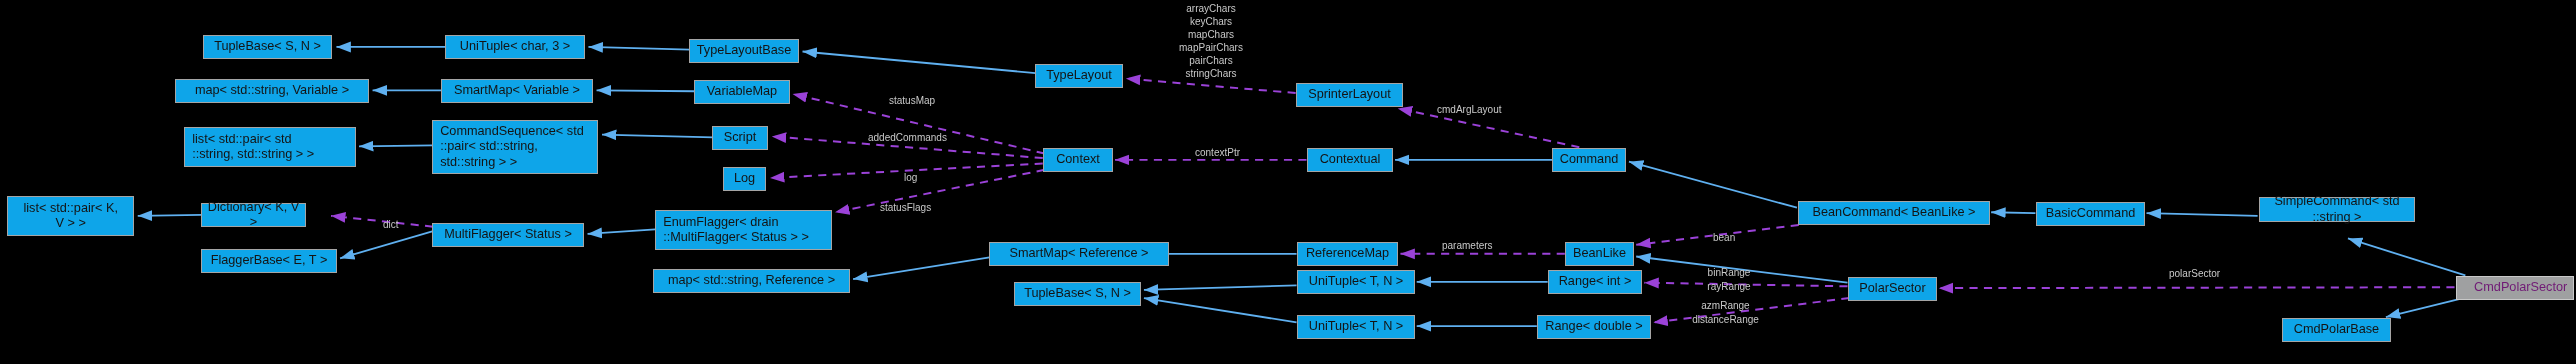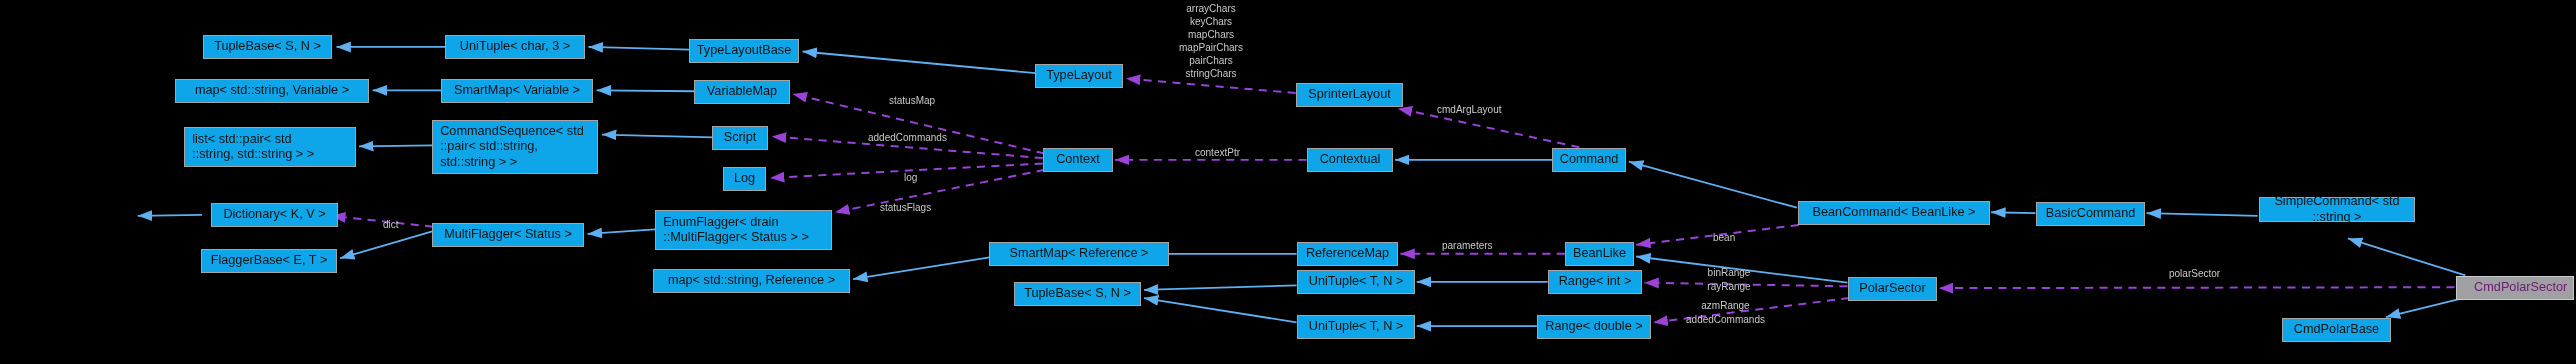--- a/index.html
+++ b/index.html
@@ -83,21 +83,23 @@
   <div class="node left" style="left:184px;top:127px;width:172px;height:40px">list&lt; std::pair&lt; std
 ::string, std::string &gt; &gt;</div>
   <div class="node left" style="left:432px;top:120px;width:166px;height:54px">CommandSequence&lt; std
 ::pair&lt; std::string,
 std::string &gt; &gt;</div>
   <div class="node" style="left:712px;top:126px;width:56px;height:24.4px">Script</div>
   <div class="node" style="left:723px;top:167px;width:43px;height:24.4px">Log</div>
   <div class="node" style="left:1043px;top:148px;width:70px;height:24.4px">Context</div>
   <div class="node" style="left:1307px;top:148px;width:86px;height:24.4px">Contextual</div>
   <div class="node" style="left:1552px;top:148px;width:74px;height:24.4px">Command</div>
-  <div class="node" style="left:211px;top:203px;width:127px;height:24.4px">Dictionary&lt; K, V &gt;</div>
+  <div class="node" style="left:7.2px;top:196px;width:127px;height:40px">list&lt; std::pair&lt; K,
+V &gt; &gt;</div>
+  <div class="node" style="left:201px;top:203px;width:105px;height:24.4px">Dictionary&lt; K, V &gt;</div>
   <div class="node" style="left:432px;top:223px;width:152px;height:24.4px">MultiFlagger&lt; Status &gt;</div>
   <div class="node" style="left:201px;top:249px;width:136px;height:24.4px">FlaggerBase&lt; E, T &gt;</div>
   <div class="node left" style="left:655px;top:210px;width:177px;height:40px">EnumFlagger&lt; drain
 ::MultiFlagger&lt; Status &gt; &gt;</div>
   <div class="node" style="left:653px;top:269px;width:197px;height:24.4px">map&lt; std::string, Reference &gt;</div>
   <div class="node" style="left:989px;top:242px;width:180px;height:24.4px">SmartMap&lt; Reference &gt;</div>
   <div class="node" style="left:1014px;top:282px;width:127px;height:24.4px">TupleBase&lt; S, N &gt;</div>
   <div class="node" style="left:1297px;top:242px;width:101px;height:24.4px">ReferenceMap</div>
   <div class="node" style="left:1297px;top:270px;width:118px;height:24.4px">UniTuple&lt; T, N &gt;</div>
   <div class="node" style="left:1297px;top:315px;width:118px;height:24.4px">UniTuple&lt; T, N &gt;</div>
@@ -123,17 +125,17 @@
   <div class="elabel" style="left:904px;top:171px">log</div>
   <div class="elabel" style="left:880px;top:201px">statusFlags</div>
   <div class="elabel" style="left:1195px;top:146px">contextPtr</div>
   <div class="elabel" style="left:1437px;top:103px">cmdArgLayout</div>
   <div class="elabel" style="left:383px;top:218px">dict</div>
   <div class="elabel" style="left:1713px;top:231px">bean</div>
   <div class="elabel" style="left:1442px;top:239px">parameters</div>
   <div class="elabel ctr" style="left:1689px;top:266px;width:80px">binRange
 rayRange</div>
   <div class="elabel ctr" style="left:1673px;top:299px;width:105px">azmRange
-addedCommands</div>
+distanceRange</div>
   <div class="elabel" style="left:2169px;top:267px">polarSector</div>
 
 </div>
 
 
 </body></html>

